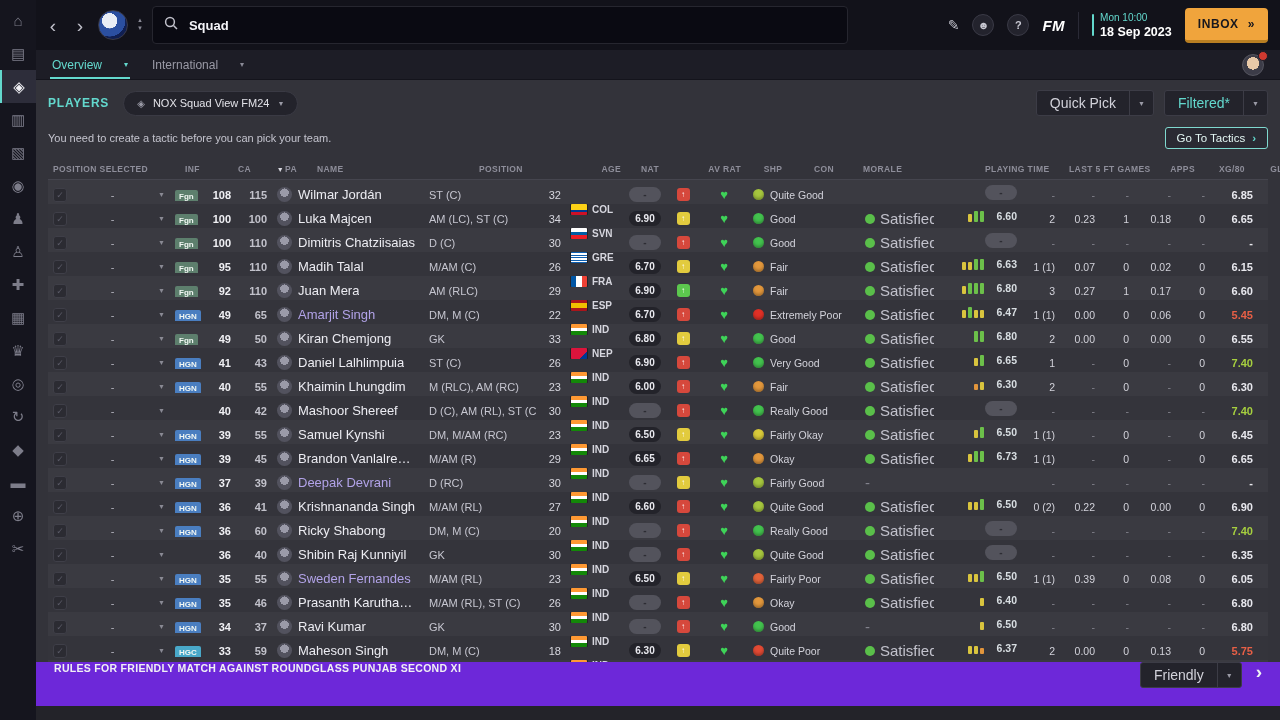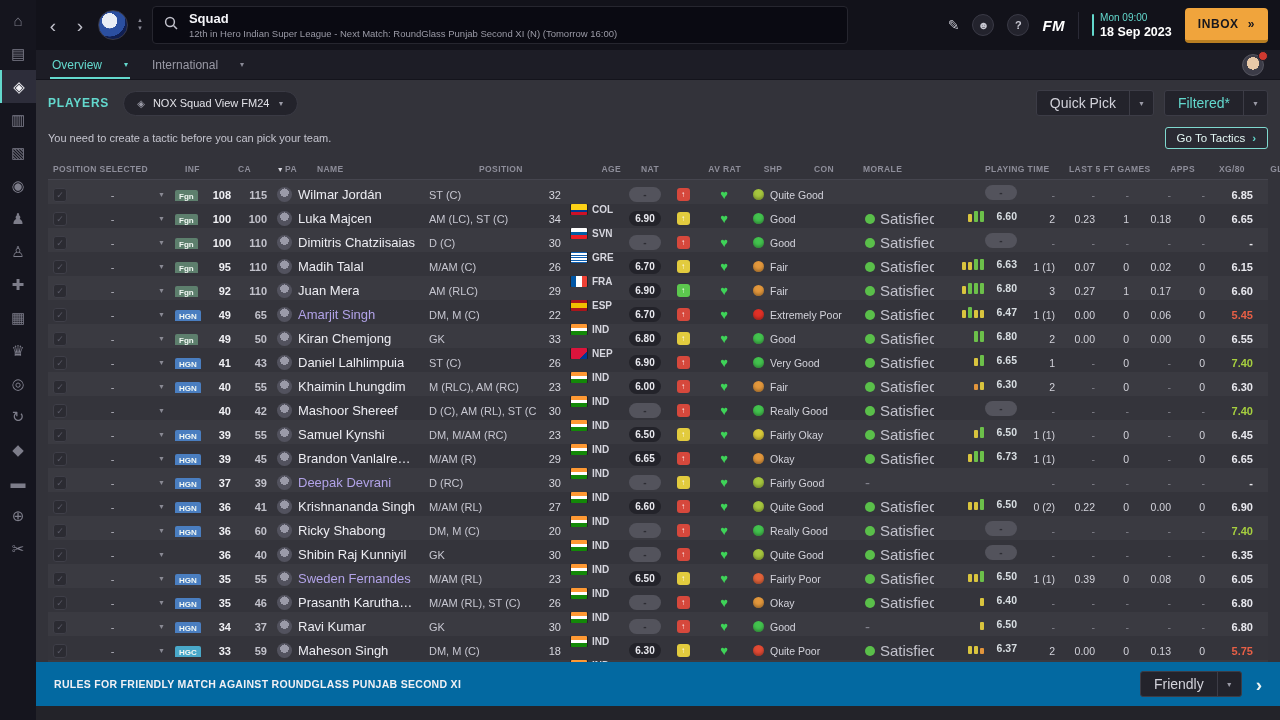--- a/index.html
+++ b/index.html
@@ -135,21 +135,21 @@
   .bar { width:4px; border-radius:1px; }
   .l5val { margin-left:5px; font-size:10.5px; font-weight:bold; color:#d8dee2; min-width:26px; text-align:right; align-self:center; }
   .l5-cell .pill { align-self:center; }
   .stat { text-align:right; font-size:10.5px; color:#d2d2da; }
   .dashtxt { color:#82828c; }
   .trn { text-align:right; font-weight:bold; font-size:11px; color:#e8e8ee; padding-right:9px; }
   .trn.good { color:var(--trn-good); }
   .trn.bad { color:var(--trn-bad); }
 
   
-  .footer { height:44px; background:#0369a1; display:flex; align-items:center; padding:0 18px; gap:14px; flex:none; }
+  .footer { height:44px; background:#6d28d9; display:flex; align-items:flex-start; padding:0 18px; gap:14px; flex:none; }
   .footer-text { font-size:10.5px; font-weight:bold; color:#f0f0f4; letter-spacing:0.3px; }
   .friendly-btn { margin-left:auto; }
   .footer-chev { color:#eef4f2; font-size:19px; font-weight:bold; cursor:pointer; line-height:1; }
   .bottom-strip { height:14px; background:#232329; flex:none; }
 </style>
 </head>
 <body>
 
 <div class="page">
 
@@ -219,32 +219,31 @@
       </div>
       <div class="searchbox">
         <span>
           <svg width="14" height="14" viewBox="0 0 14 14">
               <circle cx="6" cy="6" r="4.4" fill="none" stroke="#c0c0ca" stroke-width="1.5"></circle>
               <line x1="9.5" y1="9.5" x2="13" y2="13" stroke="#c0c0ca" stroke-width="1.5"></line>
             </svg>
         </span>
         <div class="sb-text">
           <div class="sb-title">Squad</div>
-          <div class="sb-sub">12th in Hero Indian Super League - Next Match: RoundGlass Punjab Second XI (N) (Tomorrow 16:00)</div>
         </div>
       </div>
       <div class="hdr-right">
         <span class="hicon">✎</span>
         <span class="circle-icon">☻</span>
         <span class="circle-icon">?</span>
         <span class="fm-logo">FM</span>
         <div class="date-block">
           <div class="date-accent"></div>
           <div class="dt-col">
-            <span class="clock">Mon 09:00</span>
+            <span class="clock">Mon 10:00</span>
             <span class="date">18 Sep 2023</span>
           </div>
         </div>
         <div class="inbox-btn">
           <span>INBOX</span>
           <span>»</span>
         </div>
       </div>
     </div>
 

